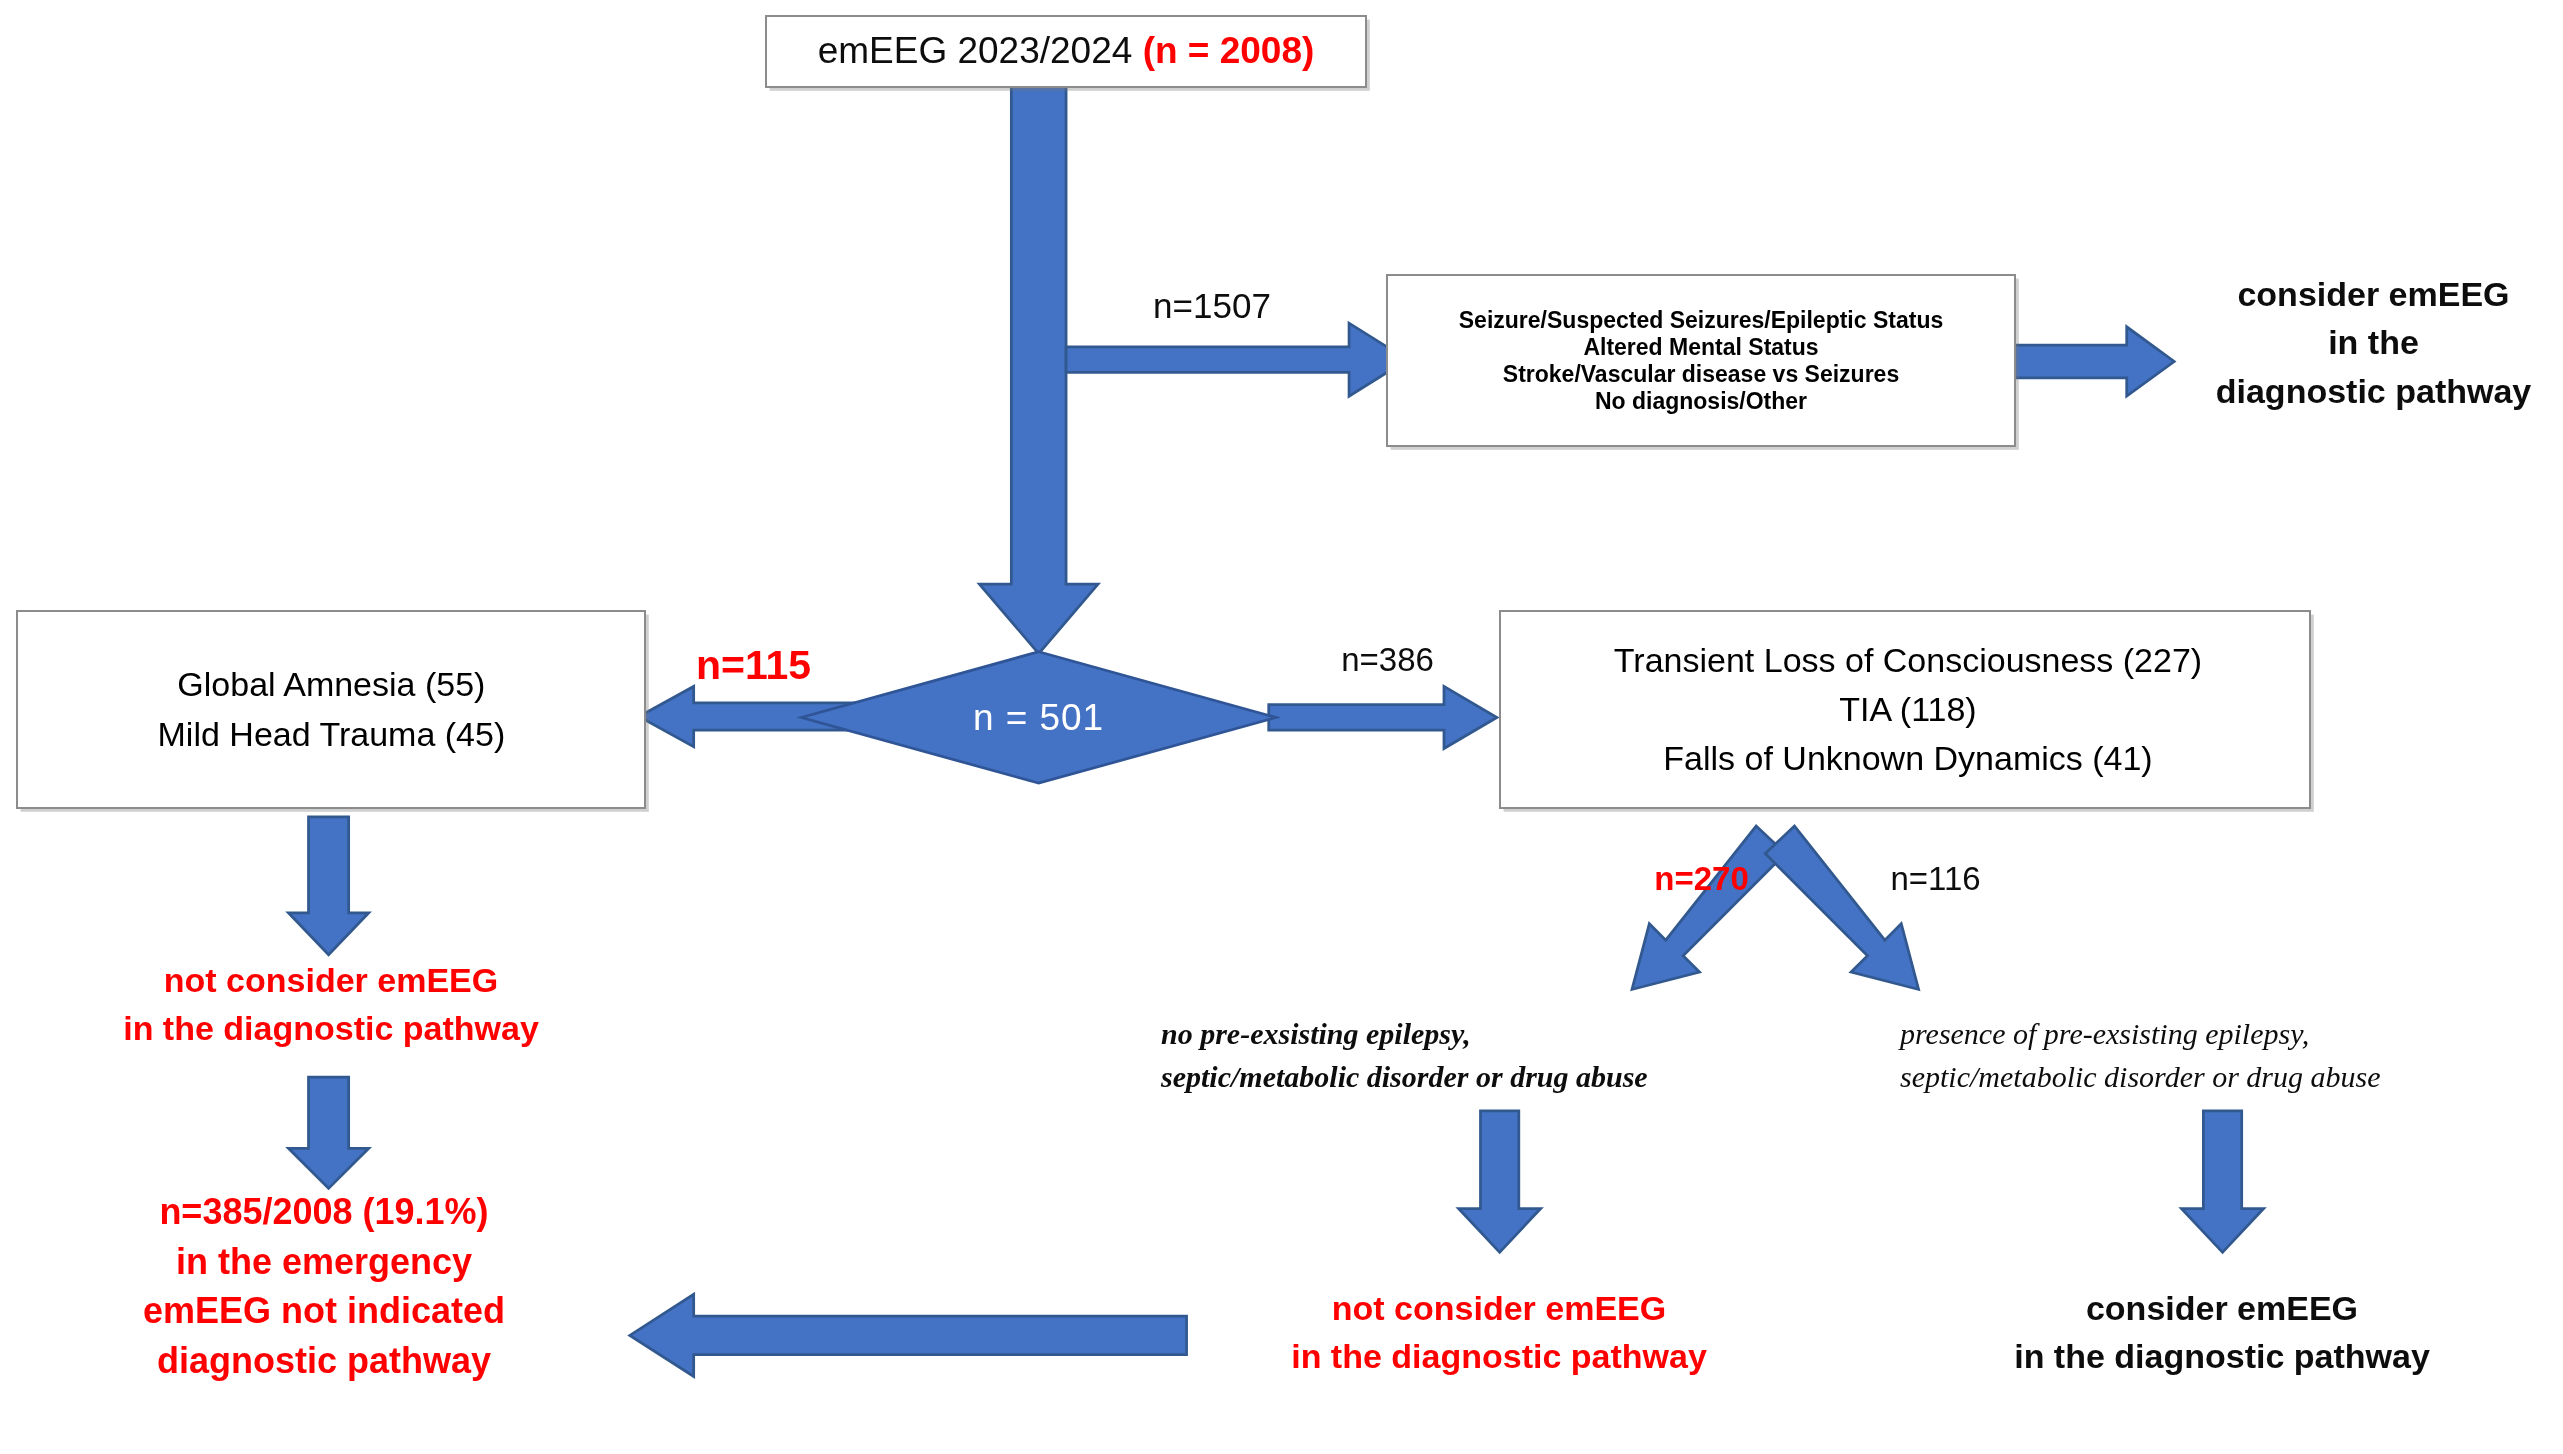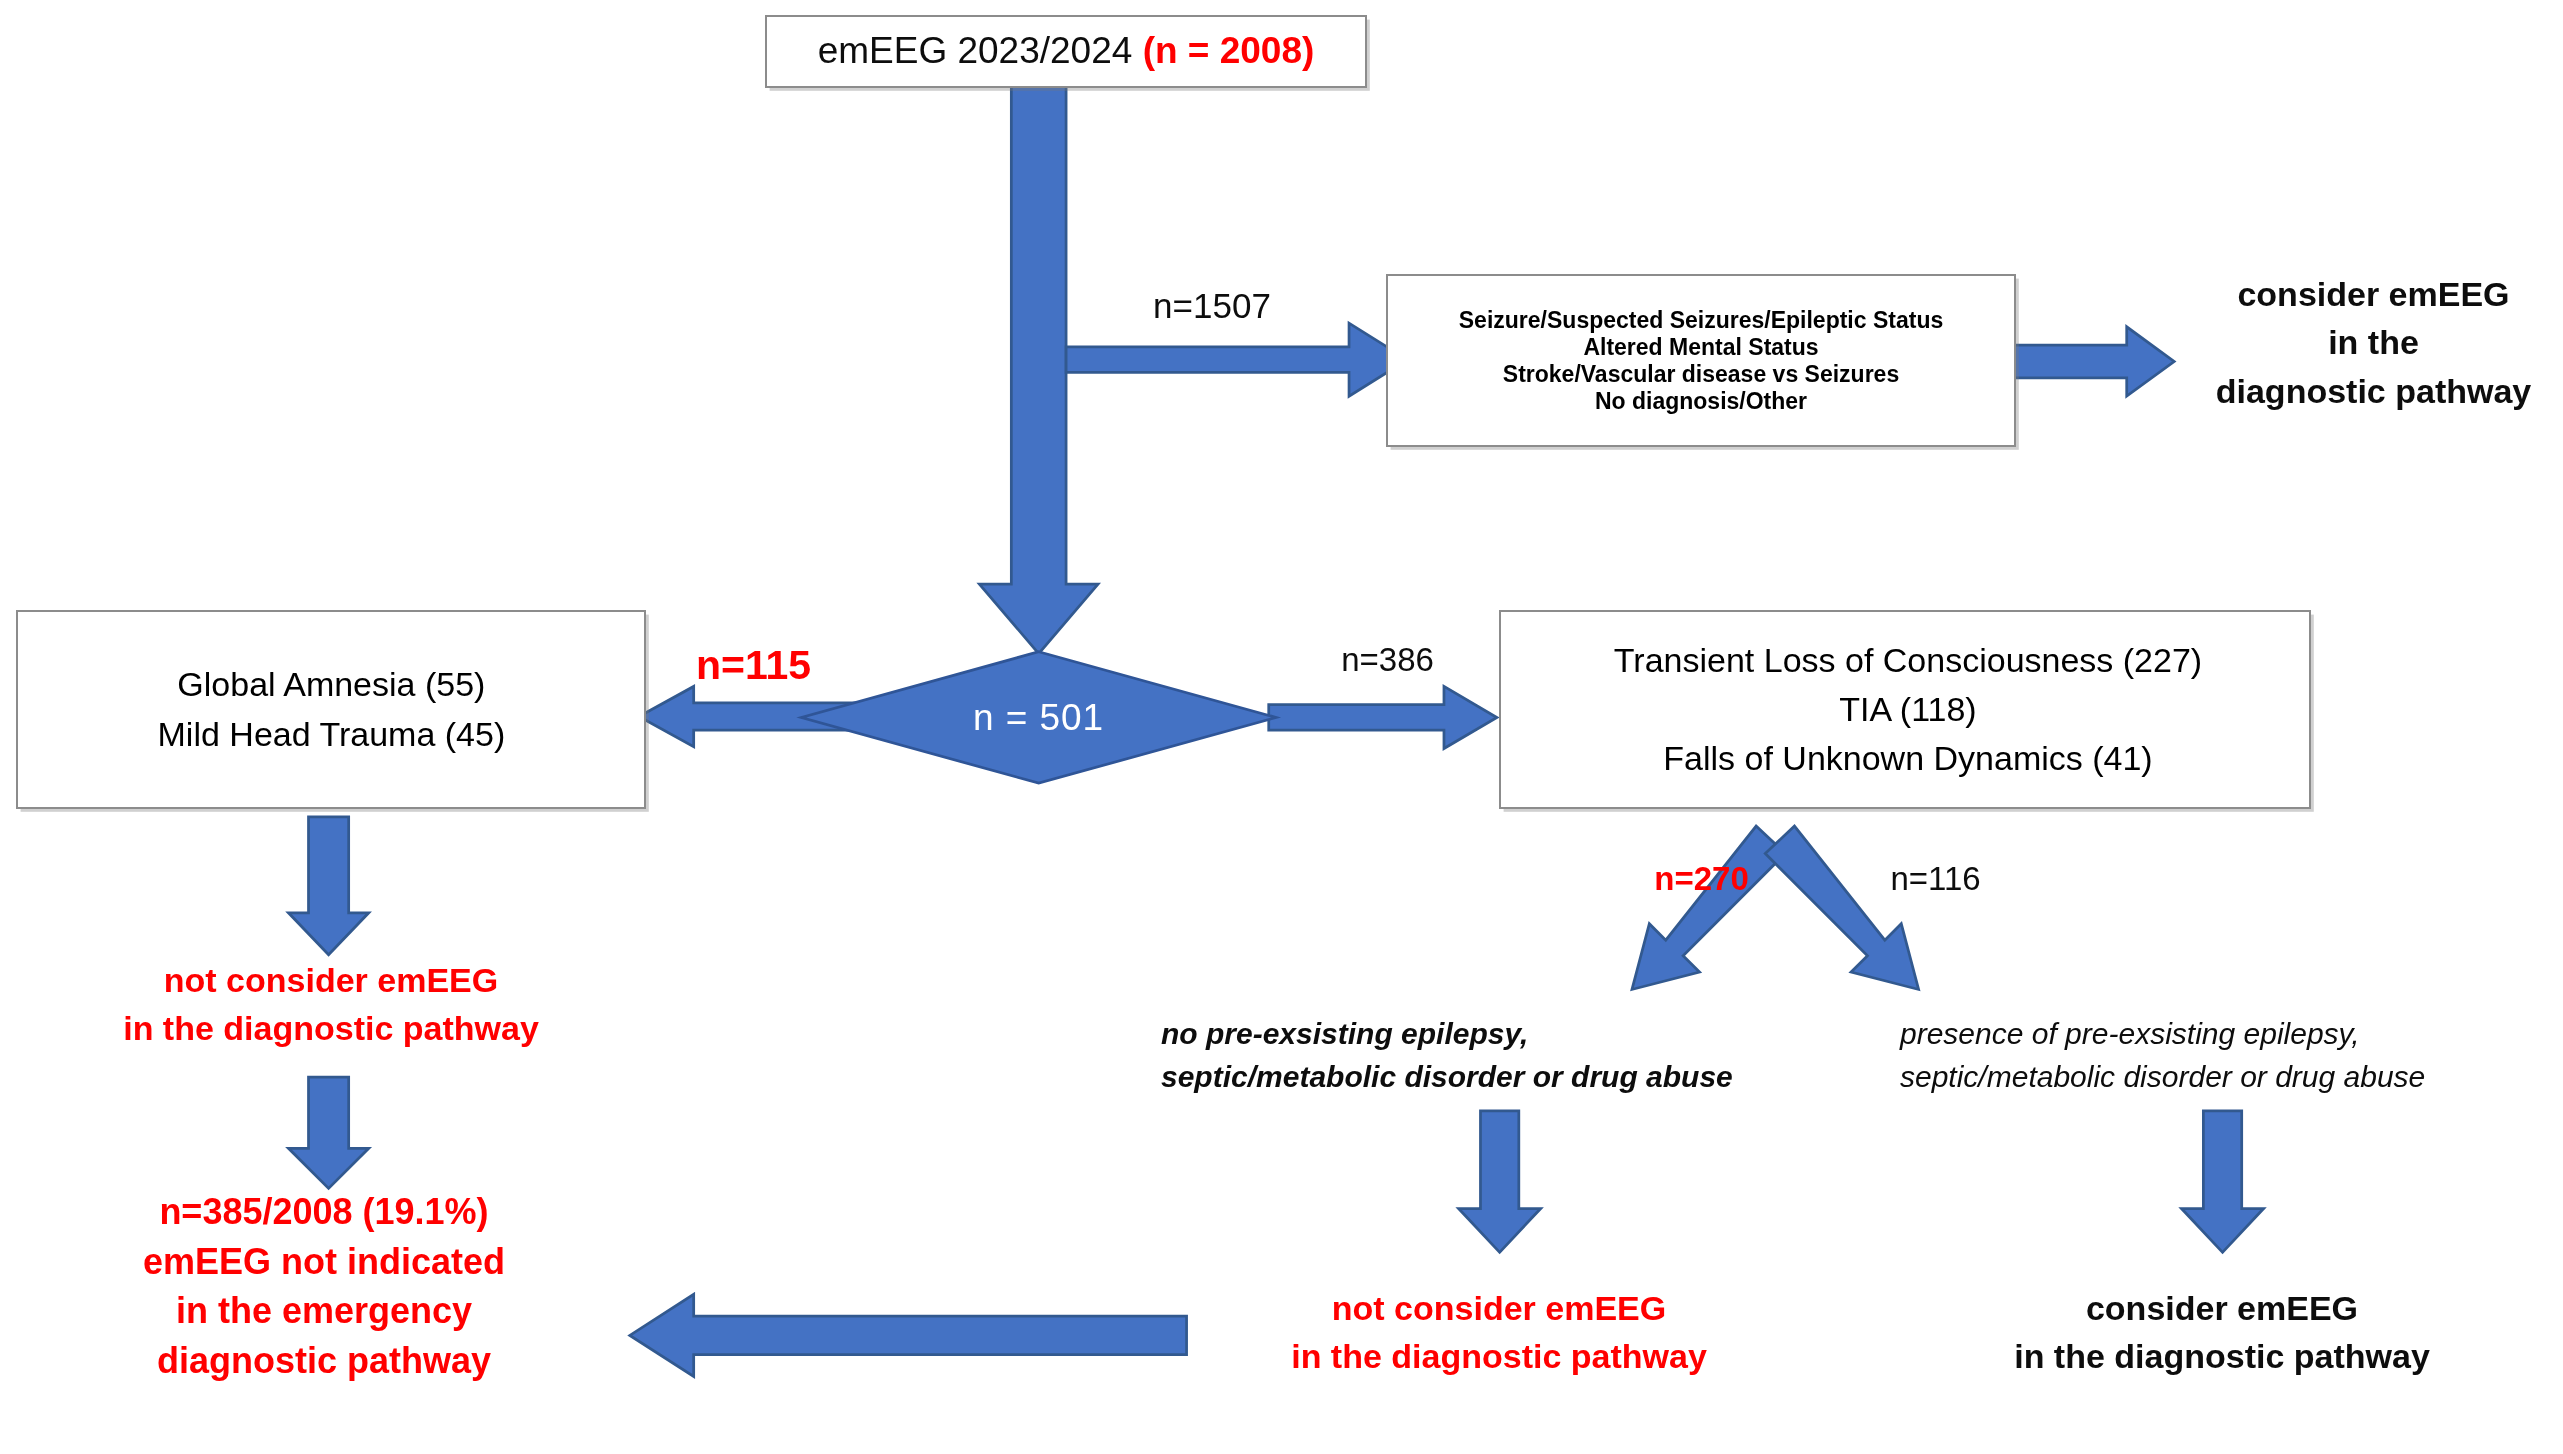--- a/index.html
+++ b/index.html
@@ -35,21 +35,21 @@
   
   .txt {
     text-align: center;
     line-height: 1.30;
     color: #000000;
   }
   .txt .line { white-space: nowrap; }
   .red { color: #ff0000; }
   .black { color: #0d0d0d; }
   .bold { font-weight: bold; }
-  .ital { font-style: italic; }
+  .ital { font-style: italic; font-family: Liberation Serif, serif; }
 
   
   .diamond-wrap {
     display: flex;
     align-items: center;
     justify-content: center;
   }
   .diamond-label {
     position: relative;
     z-index: 3;
@@ -159,22 +159,22 @@
     <div class="line">septic/metabolic disorder or drug abuse</div>
   </div>
 
   <div class="abs txt black ital" style="left:1900px; top:1013px; width:644px; font-size:30px; line-height:1.42; text-align:left;">
     <div class="line">presence   of   pre-exsisting      epilepsy,</div>
     <div class="line">septic/metabolic disorder or drug abuse</div>
   </div>
 
   <div class="abs txt red bold" style="left:18px; top:1187px; width:612px; font-size:36px; line-height:1.38;">
     <div class="line">n=385/2008 (19.1%)</div>
+    <div class="line">in the emergency</div>
     <div class="line">emEEG not indicated</div>
-    <div class="line">in the emergency</div>
     <div class="line">diagnostic pathway</div>
   </div>
 
   <div class="abs txt red bold" style="left:1214px; top:1285px; width:570px; font-size:34px; line-height:1.40;">
     <div class="line">not consider emEEG</div>
     <div class="line">in the diagnostic pathway</div>
   </div>
 
   <div class="abs txt black bold" style="left:1937px; top:1285px; width:570px; font-size:34px; line-height:1.40;">
     <div class="line">consider emEEG</div>

